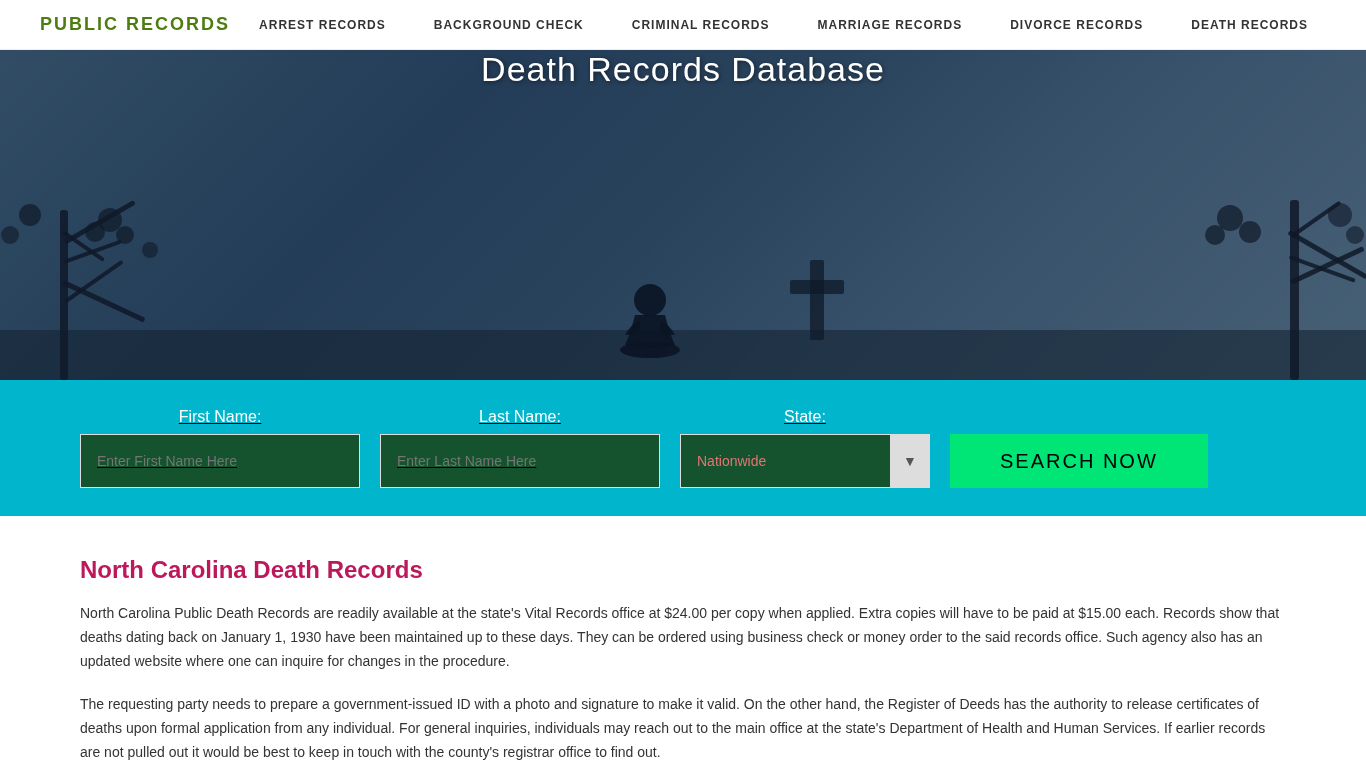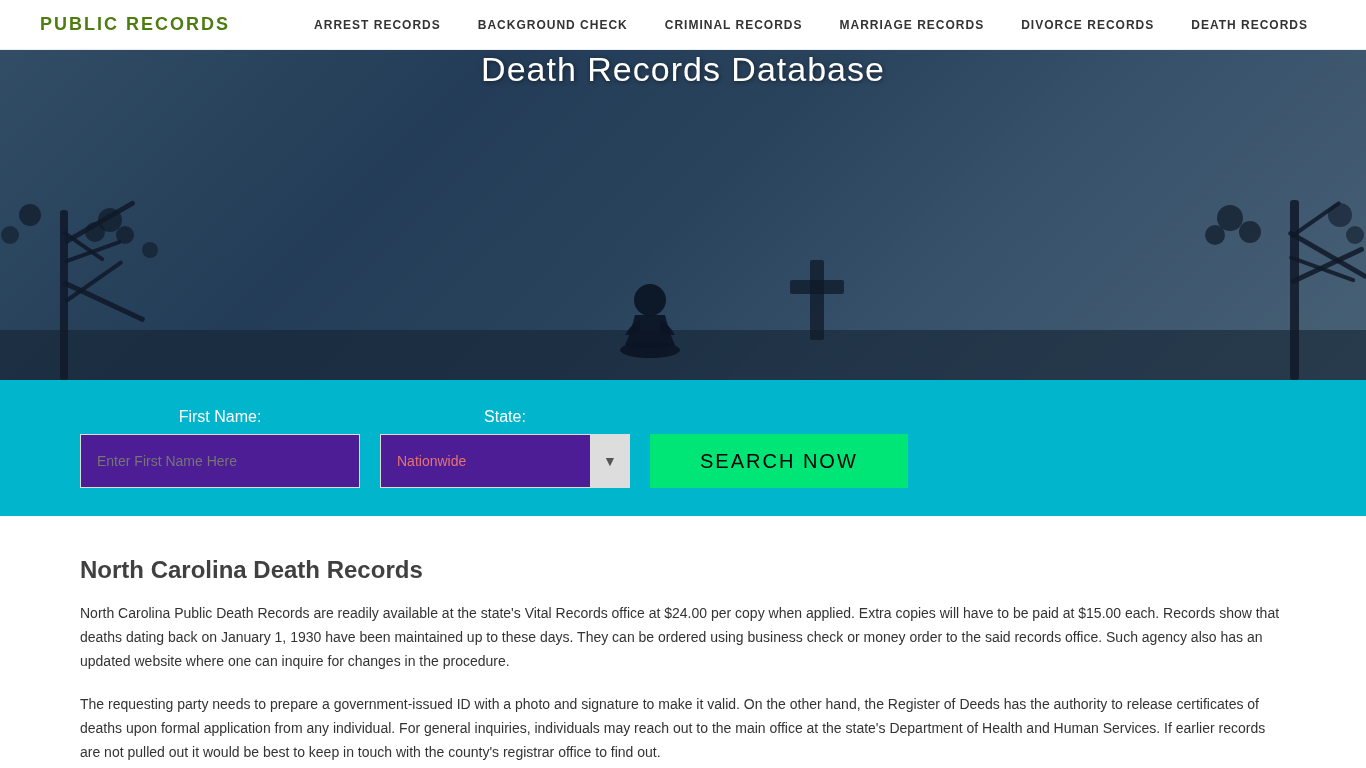--- a/index.html
+++ b/index.html
@@ -17,21 +17,21 @@
     }
     .site-title {
       font-size: 18px;
       font-weight: bold;
       letter-spacing: 2px;
       color: #4d7c0f;
       text-transform: uppercase;
     }
     nav {
       display: flex;
-      gap: 1px;
+      gap: 12px;
     }
     nav a {
       font-size: 12px;
       font-weight: bold;
       letter-spacing: 1px;
       color: #333;
       text-decoration: none;
       padding: 0 18px;
       text-transform: uppercase;
       white-space: nowrap;
@@ -68,30 +68,31 @@
       background: #00b5cc;
       padding: 28px 80px;
       display: flex;
       align-items: flex-end;
       gap: 20px;
     }
     .search-field {
       display: flex;
       flex-direction: column;
       gap: 8px;
+      text-decoration: underline;
     }
     .search-field label {
       color: #fff;
       font-size: 16px;
       font-weight: 400;
       text-align: center;
     }
     .search-field input,
     .search-field select {
-      background: #4c1d95;
+      background: #14532d;
       border: 1px solid #ddd;
       padding: 14px 16px;
       font-size: 14px;
       color: #999;
       outline: none;
       width: 280px;
       height: 54px;
     }
     .search-field select {
       color: #e57373;
@@ -140,21 +141,21 @@
     }
 
     
     .content {
       padding: 40px 80px 60px;
       max-width: 1366px;
     }
     .content h2 {
       font-size: 24px;
       font-weight: bold;
-      color: #404040;
+      color: #be185d;
       margin-bottom: 18px;
     }
     .content p {
       font-size: 14px;
       line-height: 1.7;
       color: #333;
       margin-bottom: 20px;
     }
 
     
@@ -228,20 +229,24 @@
     <path d="M640,140 Q630,145 625,155 Q635,155 640,150 Z" fill="rgba(10,20,35,0.9)"></path>
     <path d="M660,140 Q670,145 675,155 Q665,155 660,150 Z" fill="rgba(10,20,35,0.9)"></path>
   </svg>
   <h1 class="hero-title">Death Records Database</h1>
 </div>
 
 <div class="search-bar">
   <div class="search-field">
     <label>First Name:</label>
     <input type="text" id="first-name-input" placeholder="Enter First Name Here" style="">
+  </div>
+  <div class="search-field">
+    <label>Last Name:</label>
+    <input type="text" id="last-name-input" placeholder="Enter Last Name Here" style="">
   </div>
   <div class="search-field">
     <label>State:</label>
     <div class="select-wrapper">
       <select id="state-select">
         <option>Nationwide</option>
         <option>Alabama</option>
         <option>Alaska</option>
         <option>Arizona</option>
         <option>Arkansas</option>

